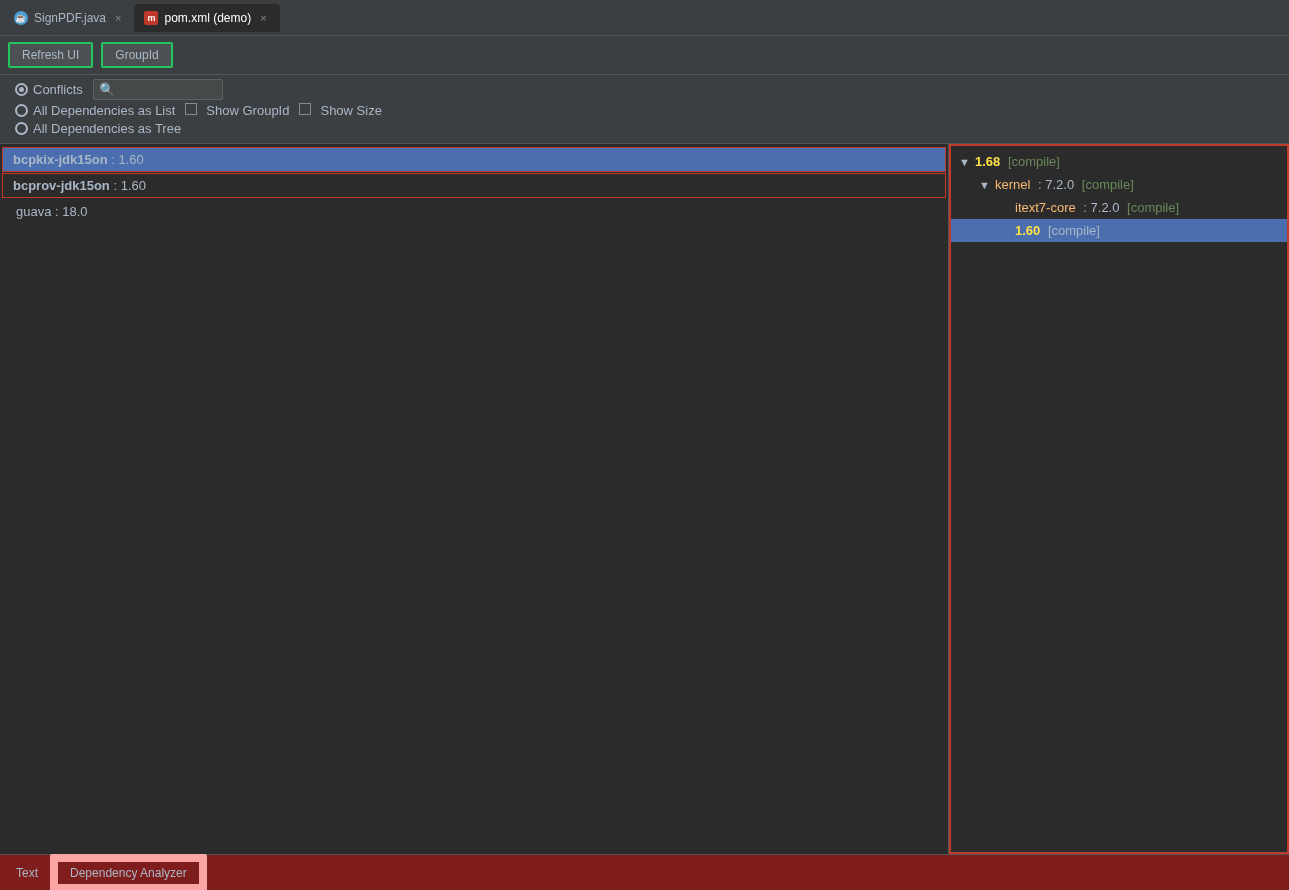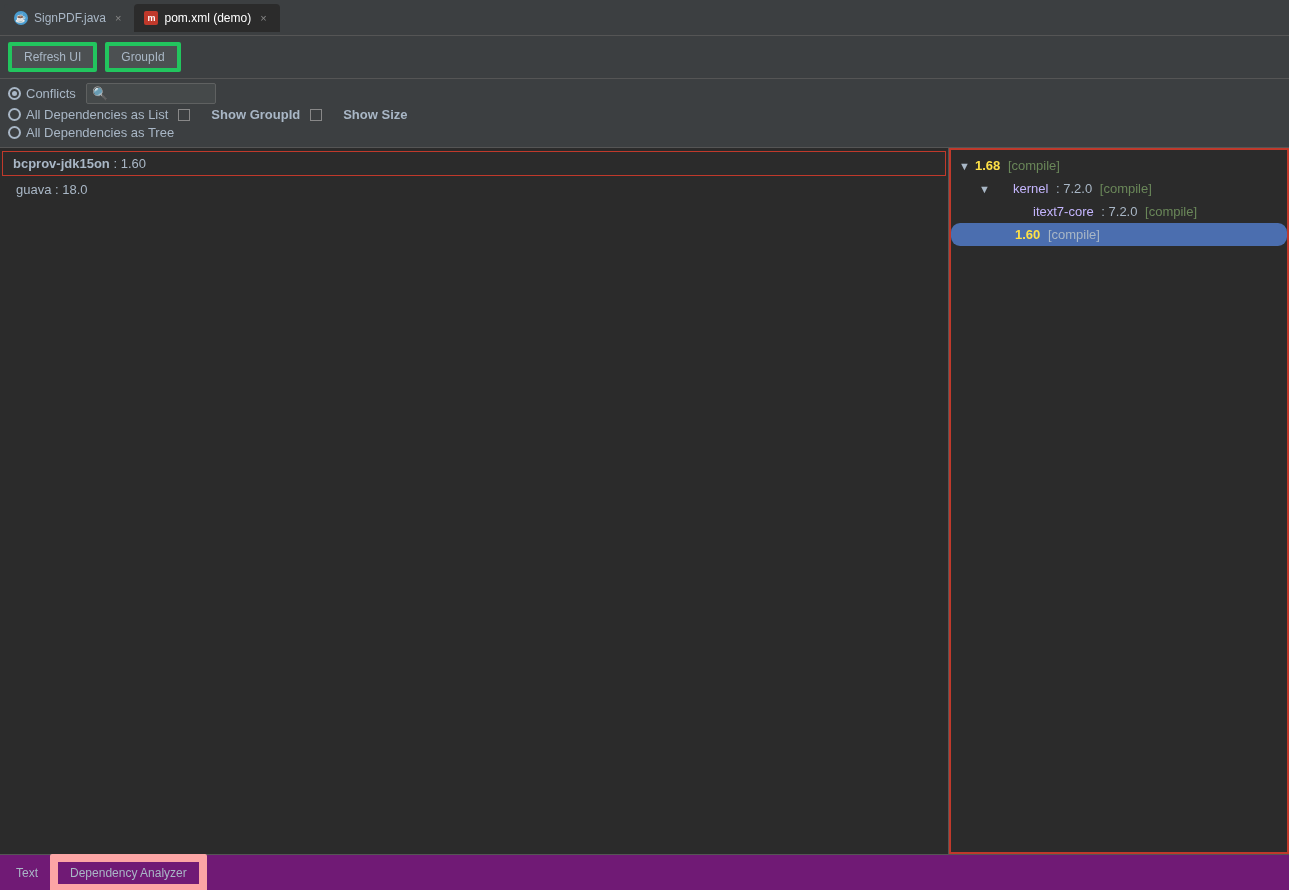--- a/index.html
+++ b/index.html
@@ -78,31 +78,31 @@
       align-items: center;
       background: #3c3f41;
       padding: 6px 8px;
       gap: 8px;
       flex-shrink: 0;
       border-bottom: 1px solid #555;
     }
     .toolbar-btn {
       background: #4c5052;
       color: #a9b7c6;
-      border: 4px solid #22c55e;
+      border: 2px solid #22c55e;
       padding: 4px 12px;
       cursor: pointer;
       font-size: 12px;
       border-radius: 2px;
     }
 
     
     .options-area {
       background: #3c3f41;
-      padding: 4px 8px;
+      padding: 4px 15px;
       flex-shrink: 0;
       border-bottom: 1px solid #555;
     }
     .options-row {
       display: flex;
       align-items: center;
       gap: 10px;
       margin-bottom: 3px;
     }
     .radio-group {
@@ -137,24 +137,22 @@
     .search-box input {
       background: transparent;
       border: none;
       outline: none;
       color: #a9b7c6;
       font-size: 12px;
       width: 100px;
     }
     .checkbox-group {
       display: flex;
-      align-items: center;
-      gap: 21px;
-      cursor: pointer;
-      font-weight: bold;
+      gap: 9px;
+      cursor: pointer;
     }
     .checkbox-box {
       width: 12px; height: 12px;
       border: 1px solid #888;
       background: transparent;
       flex-shrink: 0;
     }
 
     
     .main-content {
@@ -194,38 +192,38 @@
       flex-shrink: 0;
     }
     .tree-item {
       padding: 4px 8px;
       display: flex;
       align-items: center;
       gap: 4px;
       cursor: pointer;
       white-space: nowrap;
     }
-    .tree-item.selected { background: #4b6eaf; border-radius: 9px; }
+    .tree-item.selected { background: #4b6eaf; }
     .tree-chevron {
       color: #a9b7c6;
       font-size: 11px;
       width: 12px;
       flex-shrink: 0;
     }
     .tree-indent { width: 16px; flex-shrink: 0; }
     .tree-text-orange { color: #fde047; font-weight: bold; }
     .tree-text-normal { color: #a9b7c6; }
     .tree-text-compile { color: #6a8759; }
-    .tree-text-blue { color: #c4b5fd; margin-left: 18px; }
+    .tree-text-blue { color: #fdba74; }
 
     
     .bottom-bar {
       display: flex;
       align-items: center;
-      background: #701a75;
+      background: #7f1d1d;
       border-top: 1px solid #555;
       height: 36px;
       flex-shrink: 0;
       padding: 0 4px;
     }
     .bottom-tab {
       padding: 4px 12px;
       cursor: pointer;
       font-size: 12px;
       color: #a9b7c6;
@@ -287,20 +285,24 @@
       <span class="radio-circle"></span>
       <span>All Dependencies as Tree</span>
     </label>
   </div>
 </div>
 
 <div class="main-content">
 
   <div class="left-panel">
 
+    <div class="dep-item conflict selected">
+      <span class="dep-bold">bcpkix-jdk15on</span>
+      <span> : 1.60</span>
+    </div>
 
     <div class="dep-item conflict">
       <span class="dep-bold">bcprov-jdk15on</span>
       <span> : 1.60</span>
     </div>
 
     <div class="dep-item">
       <span>guava</span>
       <span> : 18.0</span>
     </div>

